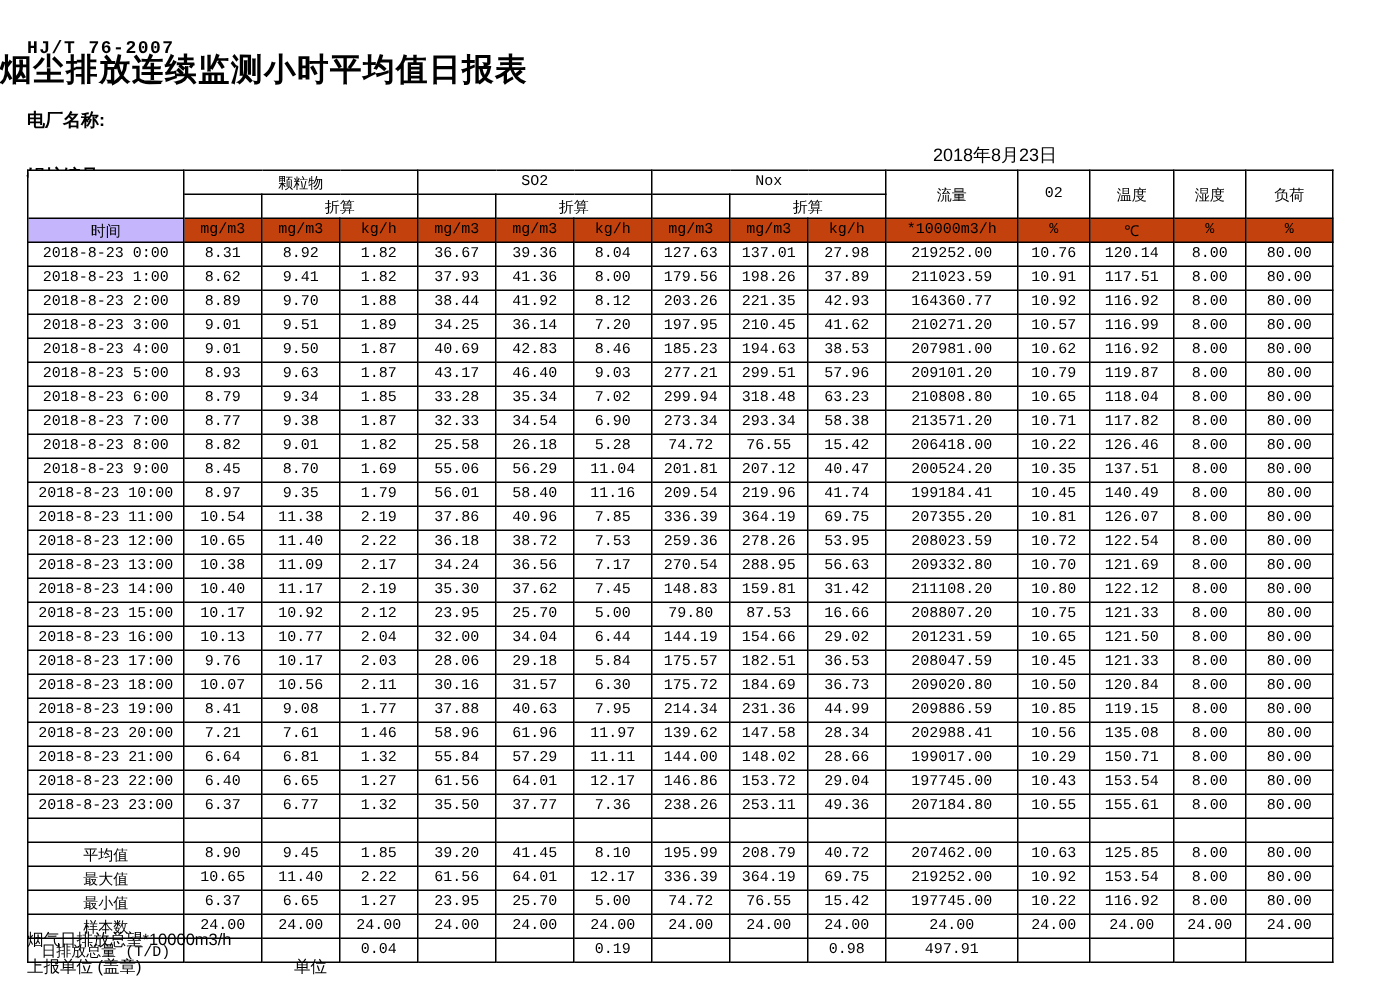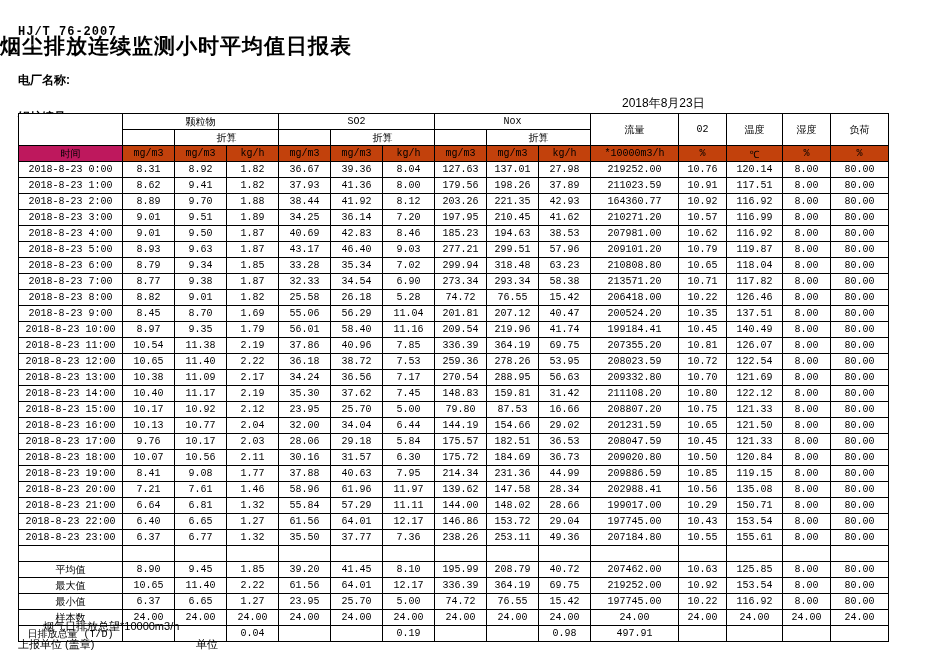--- a/index.html
+++ b/index.html
@@ -38,33 +38,33 @@
     vertical-align:middle;
     padding:0;
     height:15px;
     font-weight:normal;
     font-family:"Liberation Mono","DejaVu Sans Mono",monospace;
     font-size:10px;
     white-space:nowrap;
   }
   .hdr-grp{background:#ffffff;font-family:"Liberation Sans",sans-serif;font-size:11px;}
   .hdr-unit{background:#c2410c;font-family:"Liberation Mono","DejaVu Sans Mono",monospace;font-size:10px;}
-  .hdr-time{background:#be185d;font-family:"Liberation Sans",sans-serif;font-size:11px;}
+  .hdr-time{background:#c4b5fd;font-family:"Liberation Sans",sans-serif;font-size:11px;}
   .hdr-sub{background:#ffffff;font-family:"Liberation Sans",sans-serif;font-size:11px;margin-left:16px;}
   .col-time{width:104px;text-align:center;}
   .col-num{width:52px;}
   .col-flow{width:88px;}
   .col-o2{width:48px;}
   .col-temp{width:56px;}
   .col-hum{width:48px;}
   .col-load{width:58px;}
   .num{text-align:center;}
   .lbl{font-family:"Liberation Sans",sans-serif;font-size:11px;}
   .blank-row td{height:14px;border-left:1px solid #000;border-right:1px solid #000;border-top:none;border-bottom:none;}
-  .footer1{position:absolute;left:18px;top:619px;font-size:11px;margin-left:25px;}
+  .footer1{position:absolute;left:18px;top:619px;font-size:11px;}
   .footer2{position:absolute;left:18px;top:637px;font-size:11px;}
   .footer2b{position:absolute;left:196px;top:637px;font-size:11px;}
 </style>
 </head>
 <body>
 
 <div class="page">
 
   <div class="doc-code">HJ/T  76-2007</div>
   <div class="title">烟尘排放连续监测小时平均值日报表</div>

